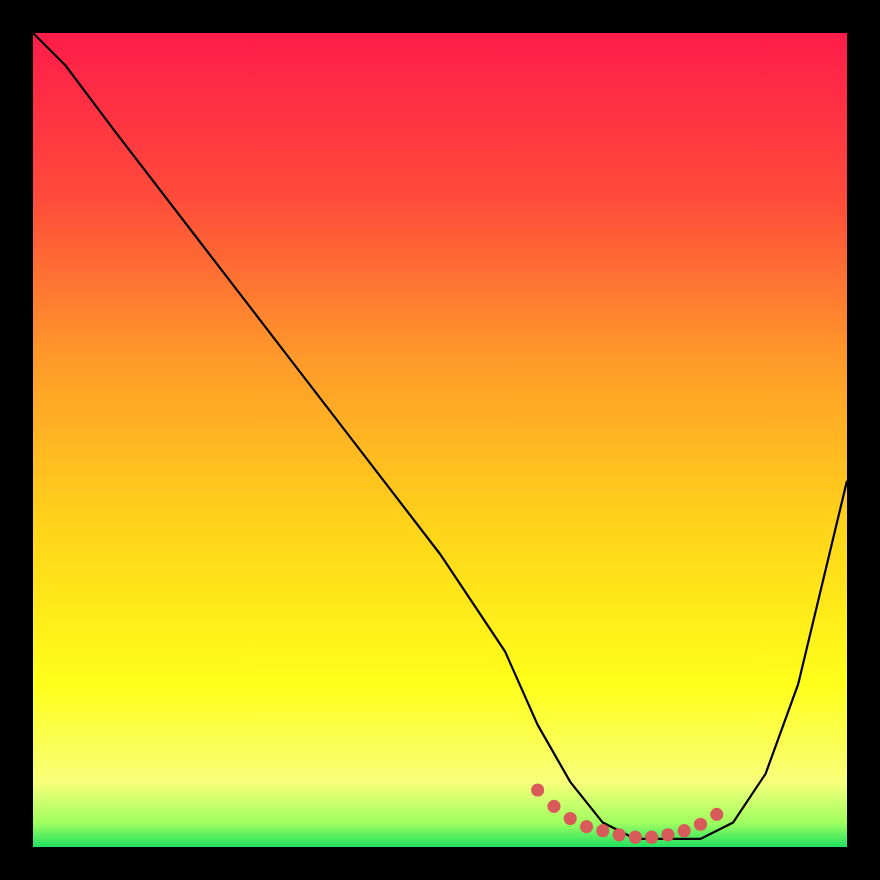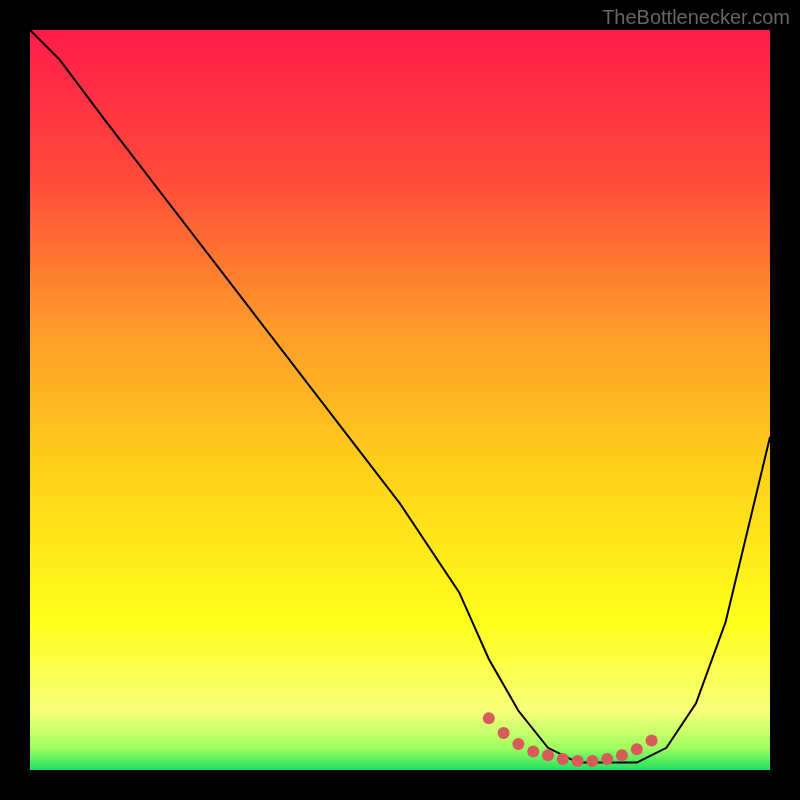--- a/index.html
+++ b/index.html
@@ -25,21 +25,20 @@
     top: 30px;
     width: 740px;
     height: 740px;
   }
   svg { display: block; }
 </style>
 </head>
 <body>
 
 <div class="container">
-  <div class="watermark">TheBottlenecker.com</div>
   <div class="plot-area">
     <svg id="chart-svg" width="740" height="740" viewBox="0 0 740 740">
       <defs>
         <linearGradient id="bg-grad" x1="0" y1="0" x2="0" y2="1">
             <stop offset="0%" stop-color="#ff1c4a"></stop>
             <stop offset="20%" stop-color="#ff4a3a"></stop>
             <stop offset="40%" stop-color="#ff9a2a"></stop>
             <stop offset="60%" stop-color="#ffd21a"></stop>
             <stop offset="80%" stop-color="#ffff1a"></stop>
             <stop offset="92%" stop-color="#f8ff7a"></stop>

